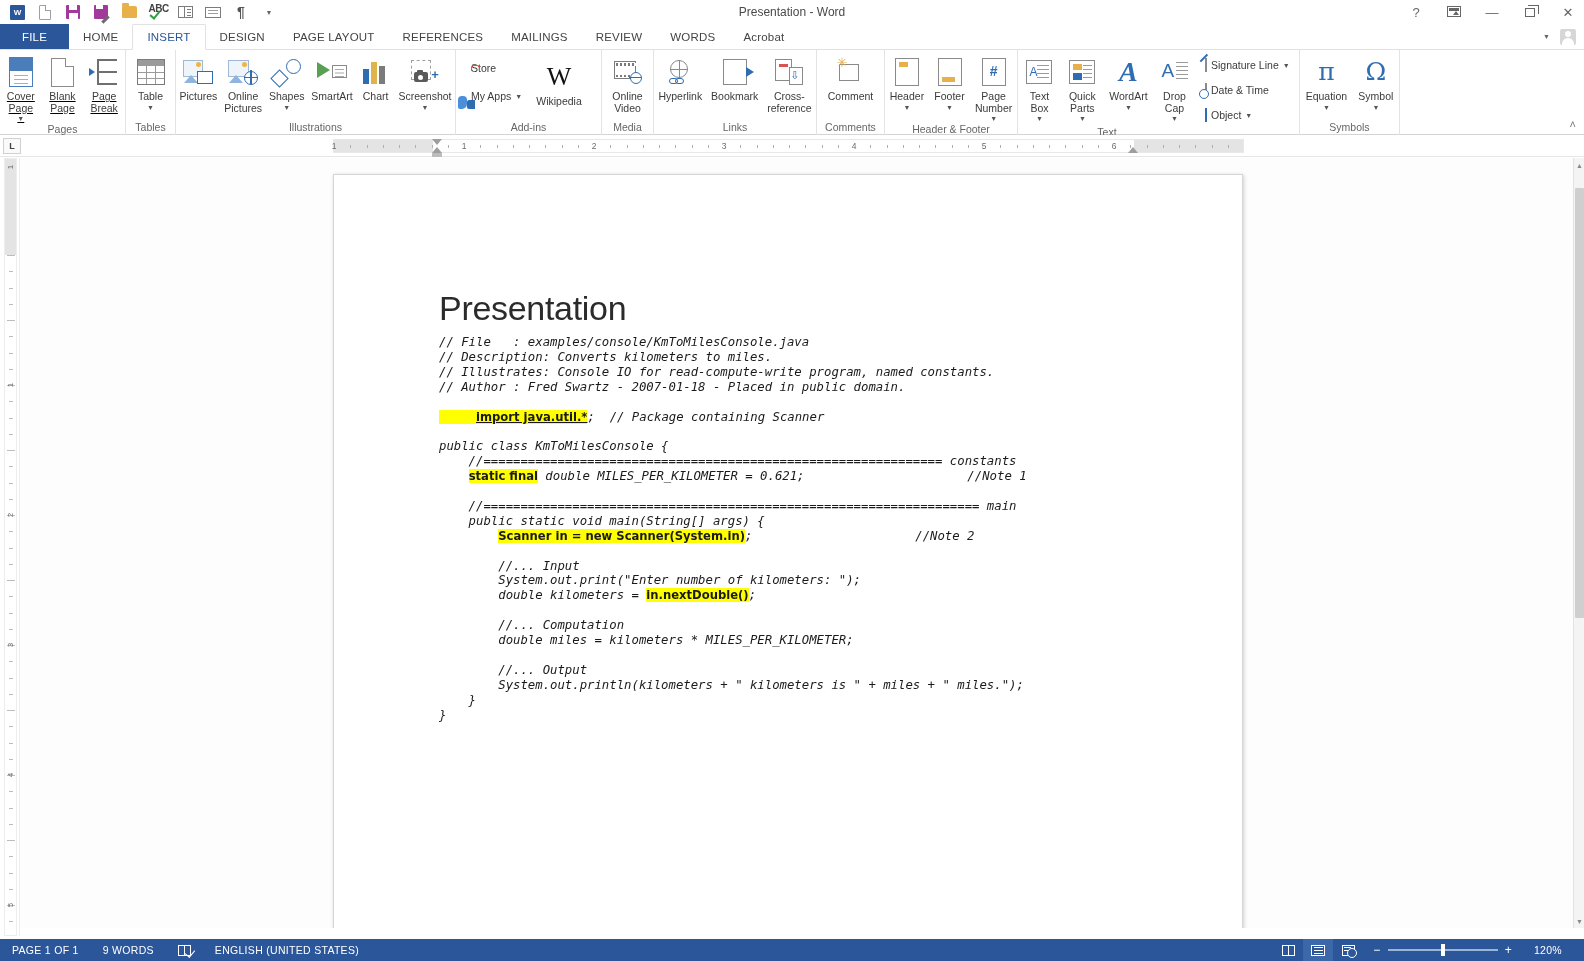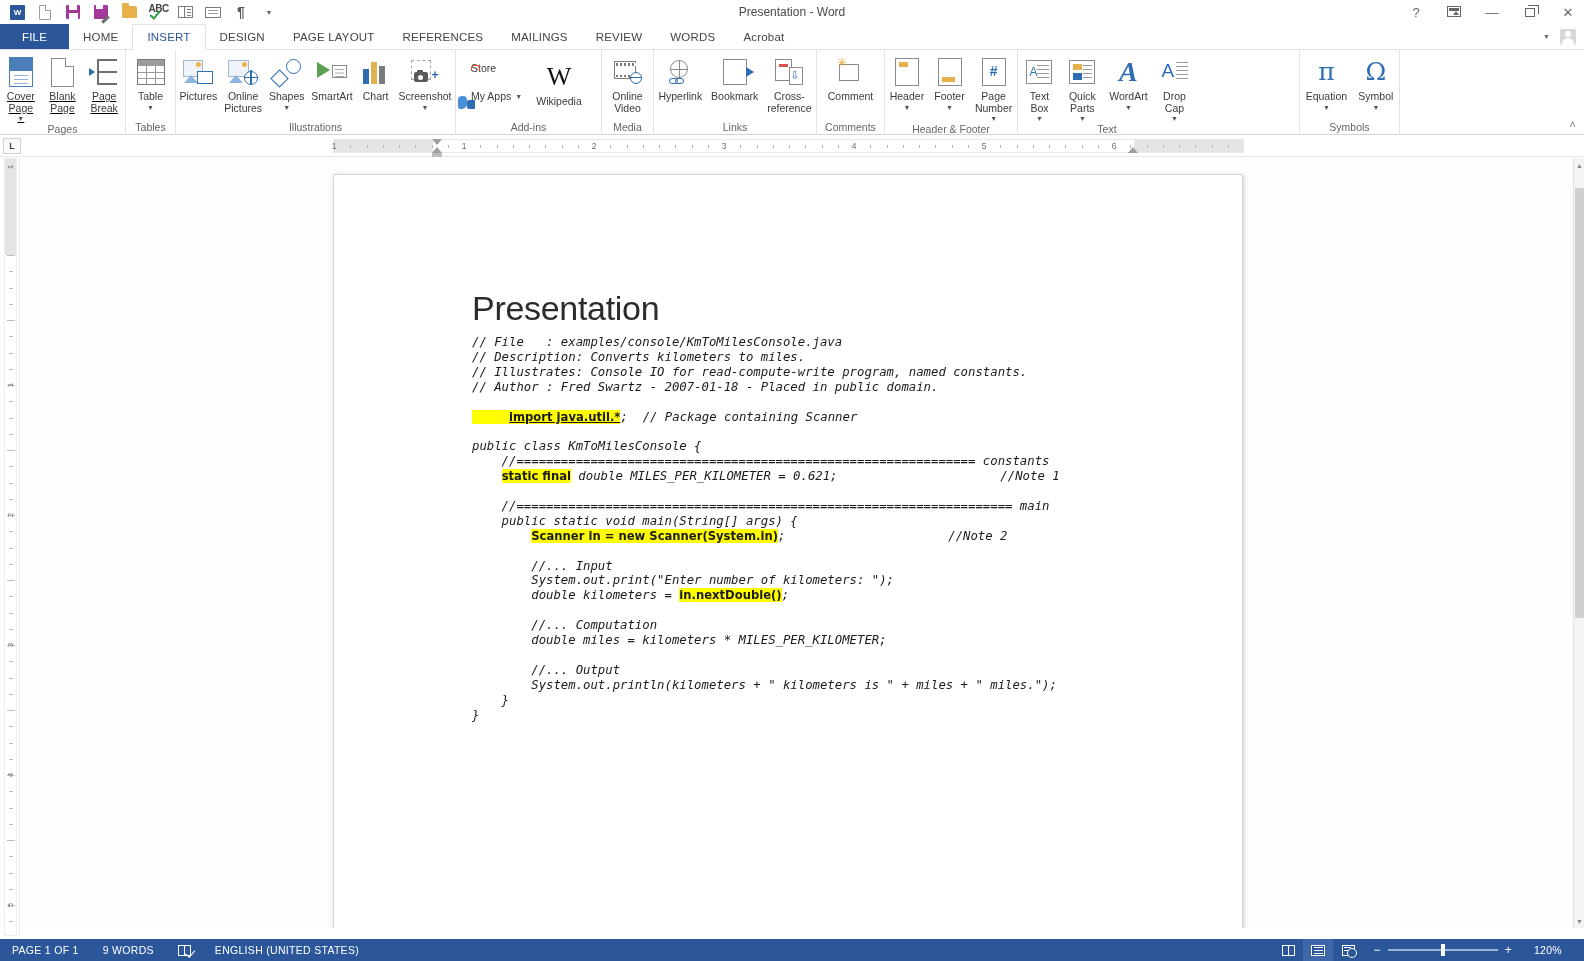--- a/index.html
+++ b/index.html
@@ -301,21 +301,21 @@
   
   #docarea {
     position: absolute; top: 158px; left: 20px; width: 1553px; height: 770px;
     background: #fdfdfd; overflow: hidden;
   }
   #page {
     position: absolute; left: 313px; top: 16px; width: 910px; height: 1180px;
     background: #fff; border: 1px solid #d6d6d6;
     box-shadow: 1px 1px 4px rgba(0,0,0,0.18);
   }
-  #page-content { position: absolute; left: 105px; top: 112px; right: 60px; margin-left: 33px; }
+  #page-content { position: absolute; left: 105px; top: 112px; right: 60px; }
   #doc-title {
     font-size: 34px; color: #2b2b2b; font-weight: normal; line-height: 42px;
     letter-spacing: -0.3px; margin-bottom: 6px; font-family: "Liberation Sans", sans-serif;
   }
   #doc-intro { font-size: 14.5px; color: #1a1a1a; line-height: 20px; margin-bottom: 18px; }
   #code-block {
     font-family: "DejaVu Sans Mono", monospace;
     font-style: italic;
     font-size: 12.3px;
     line-height: 14.9px;
@@ -705,20 +705,36 @@
         </div>
         <div class="bigbtn">
           <span class="glyph">
             <span class="i-dropcap">
                 <span class="A">A</span>
                 <span class="l"></span>
               </span>
           </span>
           <span class="lbl">Drop
 Cap</span>
+          <span class="caret">▼</span>
+        </div>
+      </div>
+      <div style="display:flex; flex-direction:column; gap:5px; margin-left:6px; margin-top:2px;">
+        <div class="smallbtn">
+          <span><span class="i-siglineicon"></span></span>
+          <span>Signature Line</span>
+          <span class="caret">▼</span>
+        </div>
+        <div class="smallbtn">
+          <span><span class="i-datetime"></span></span>
+          <span>Date &amp; Time</span>
+        </div>
+        <div class="smallbtn">
+          <span><span class="i-objecticon"></span></span>
+          <span>Object</span>
           <span class="caret">▼</span>
         </div>
       </div>
     </div>
     <div class="rgroup-label" style="width:178px;">Text</div>
   </div>
 
   <div class="rgroup" style="left:1300px; width:100px;">
     <div class="rgroup-body" style="justify-content:space-around;">
       <div class="bigbtn">

